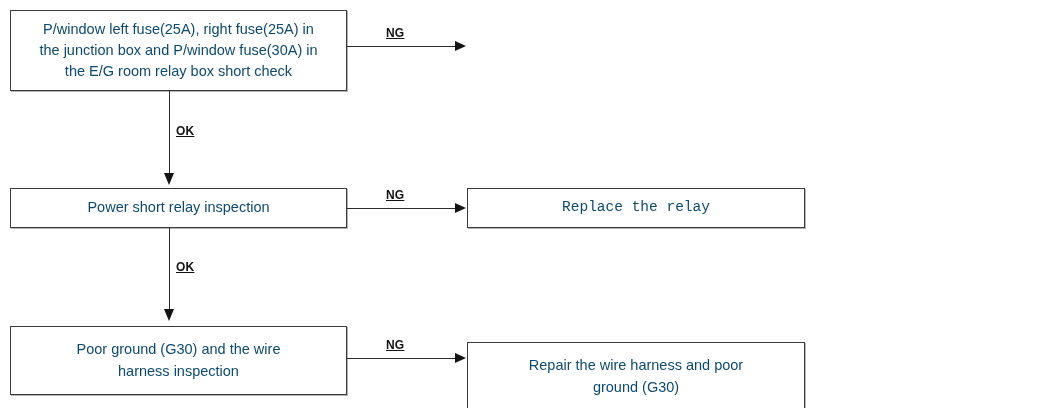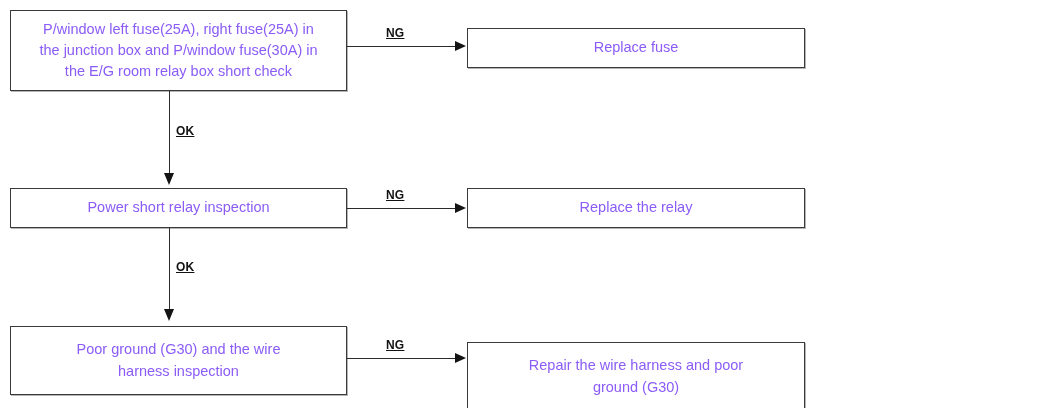--- a/index.html
+++ b/index.html
@@ -23,41 +23,41 @@
     position: absolute;
     box-sizing: border-box;
     border: 1px solid #3a3a3a;
     background: #ffffff;
     display: flex;
     align-items: center;
     justify-content: center;
     text-align: center;
     font-size: 14.5px;
     line-height: 1.45;
-    color: #8b5cf6;
+    color: #0c4a6e;
     padding: 2px 12px;
     white-space: pre-line;
     box-shadow: 1px 1px 0 rgba(120,120,120,0.55);
   }
   
   .node-check-fuse {
     left: 10px;  top: 10px;  width: 337px; height: 81px;
   }
   .node-check-relay {
     left: 10px;  top: 188px; width: 337px; height: 40px;
   }
   .node-check-ground {
     left: 10px;  top: 326px; width: 337px; height: 69px;
   }
   
   .node-replace-fuse {
     left: 467px; top: 28px;  width: 338px; height: 40px;
   }
   .node-replace-relay {
-    left: 467px; top: 188px; width: 338px; height: 40px;
+    left: 467px; top: 188px; width: 338px; height: 40px; font-family: Liberation Mono, monospace;
   }
   .node-repair-harness {
     left: 467px; top: 342px; width: 338px; height: 69px;
   }
 
   
   .hline {
     position: absolute;
     height: 0;
     border-top: 1.4px solid #2b2b2b;
@@ -119,21 +119,20 @@
 
   <div class="node node-check-fuse">P/window left fuse(25A), right fuse(25A) in
 the junction box and P/window fuse(30A) in
 the E/G room relay box short check</div>
 
   <div class="node node-check-relay">Power short relay inspection</div>
 
   <div class="node node-check-ground">Poor ground (G30) and the wire
 harness inspection</div>
 
-  <div class="node node-replace-fuse">Replace fuse</div>
 
   <div class="node node-replace-relay">Replace the relay</div>
 
   <div class="node node-repair-harness">Repair the wire harness and poor
 ground (G30)</div>
 
   <div class="hline conn-ng1"></div>
   <div class="arrow-right arw-ng1"></div>
   <div class="edge-label lbl-ng1">NG</div>
 

